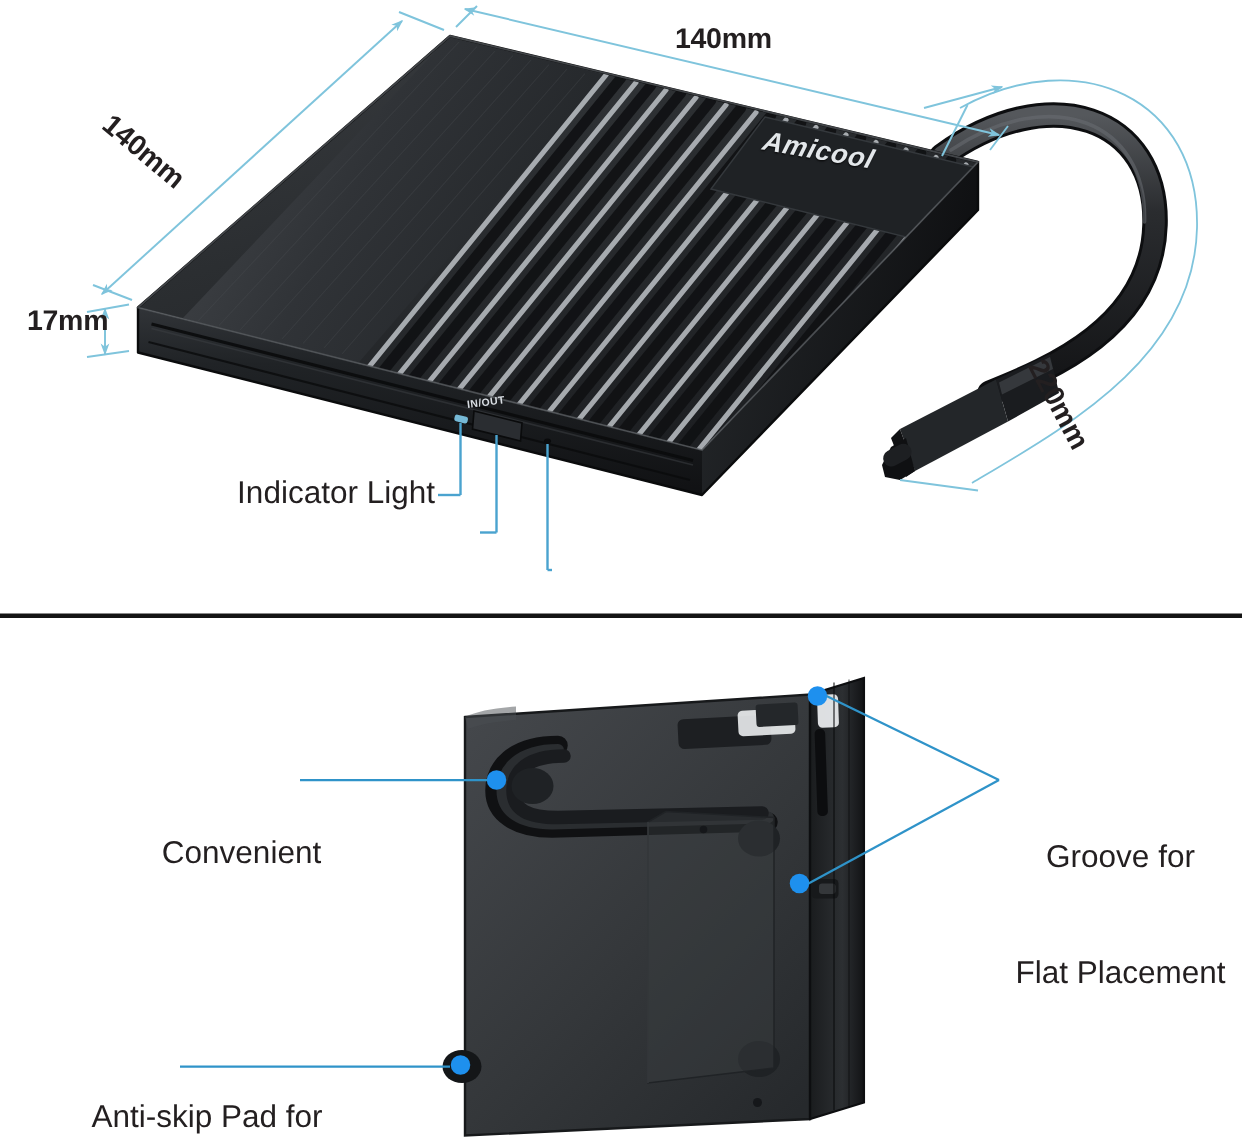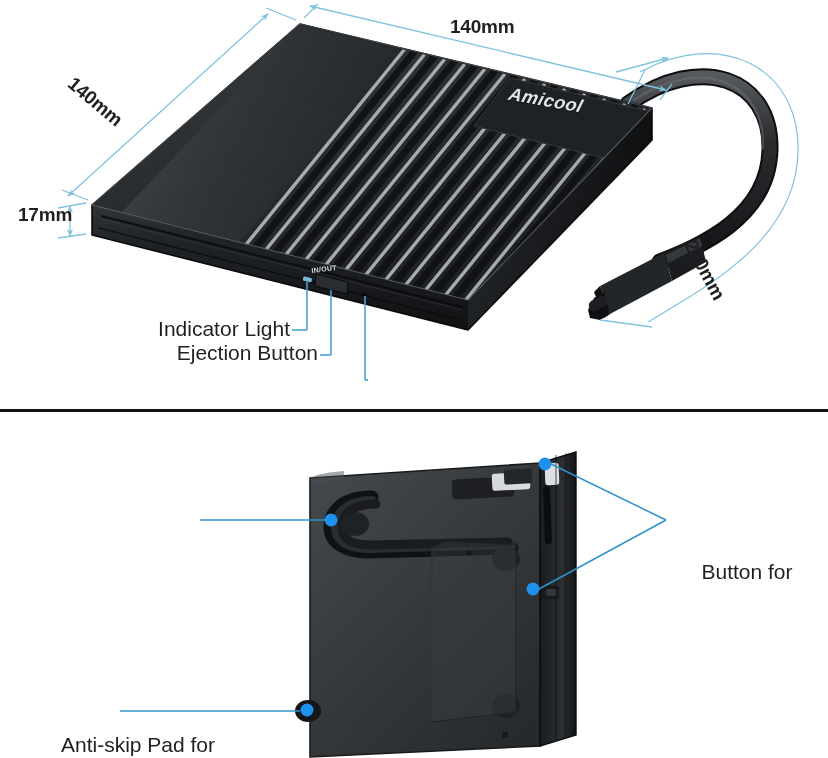--- a/index.html
+++ b/index.html
@@ -345,27 +345,28 @@
 
   <span class="brand-text">Amicool</span>
   <span class="inout-text">IN/OUT</span>
 
   <span class="label dim-label" id="lbl-140-left">140mm</span>
   <span class="label dim-label" id="lbl-140-top">140mm</span>
   <span class="label dim-label" id="lbl-17mm">17mm</span>
   <span class="label dim-label" id="lbl-220mm">220mm</span>
 
   <span class="label callout right-align" id="lbl-indicator">Indicator Light</span>
-  <span class="label callout right-align" id="lbl-eject-button">Ejection Button</span>
 
   <div class="label callout center-align" id="lbl-storage">
+    <div>Convenient</div>
   </div>
 
   <div class="label callout center-align" id="lbl-groove">
-    <div>Button for</div>
+    <div>Groove for</div>
+    <div>Flat Placement</div>
   </div>
 
   <div class="label callout center-align" id="lbl-antiskip">
     <div>Anti-skip Pad for</div>
     
   </div>
 
 </div>
 
 </body></html>

